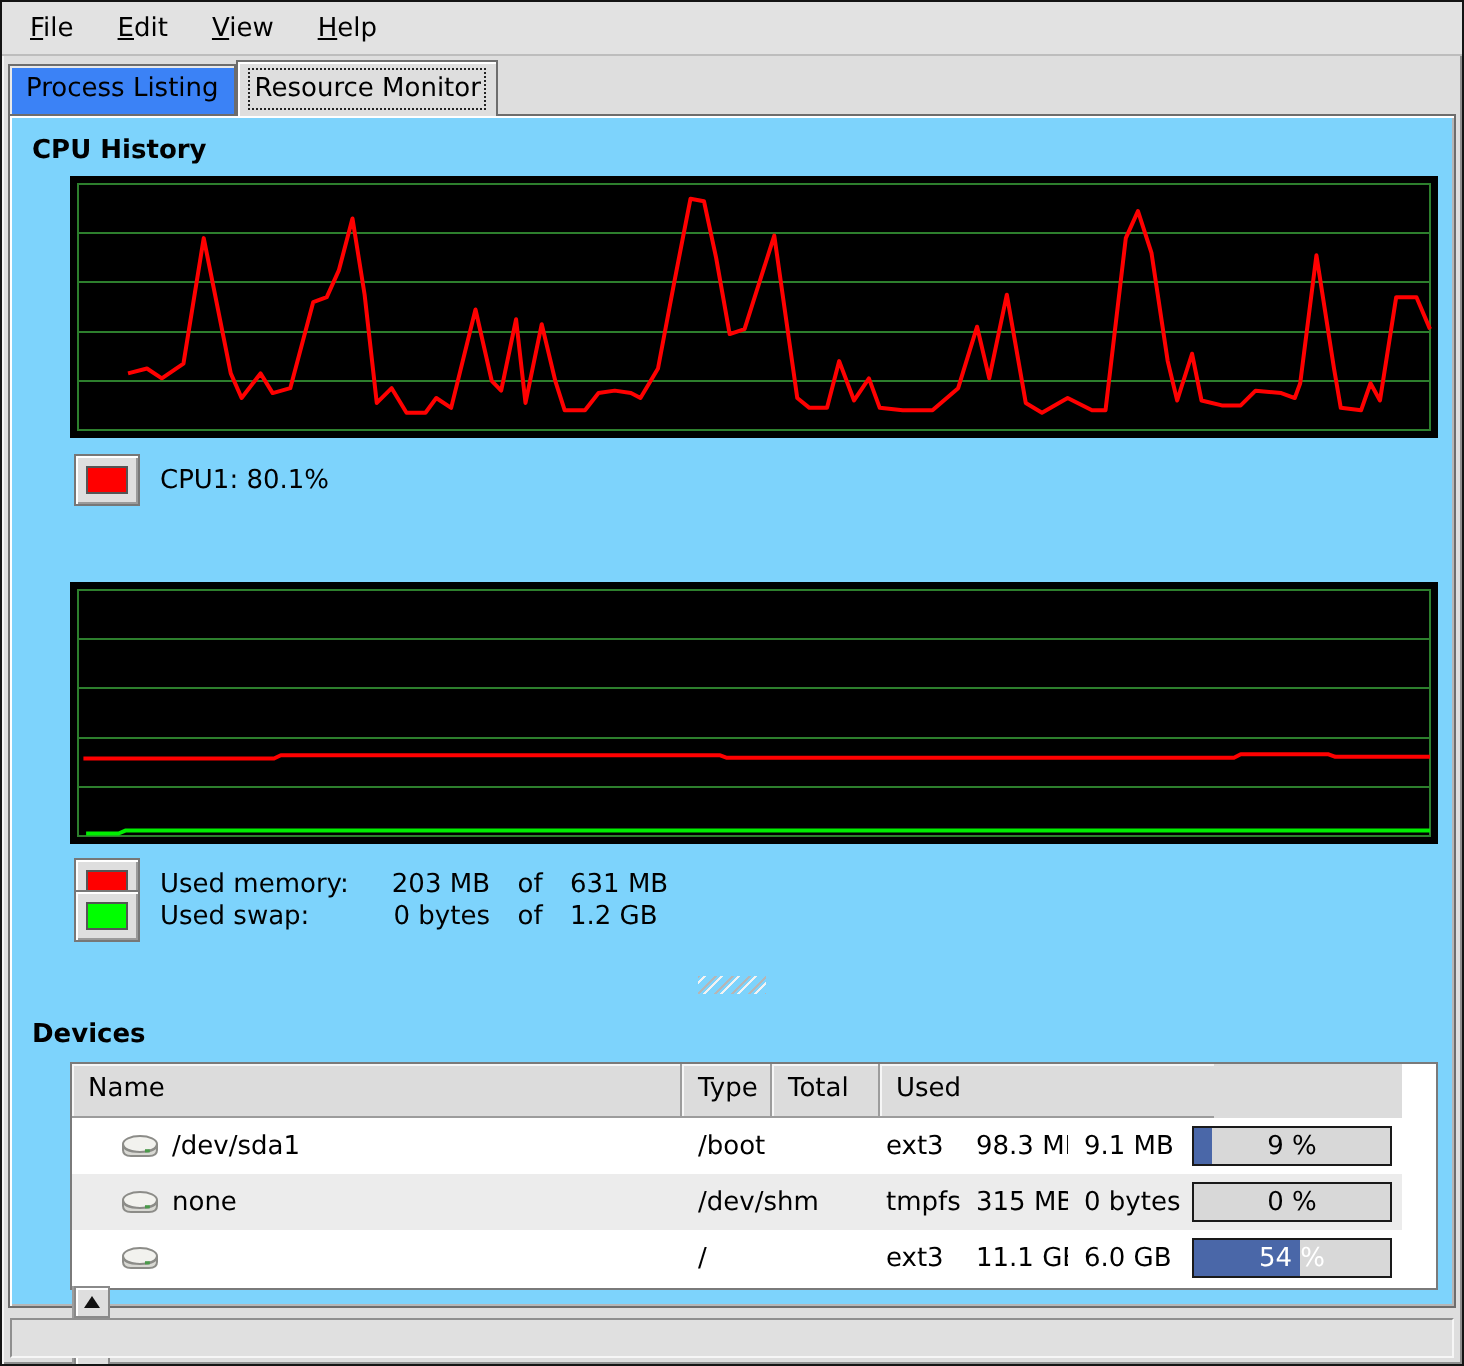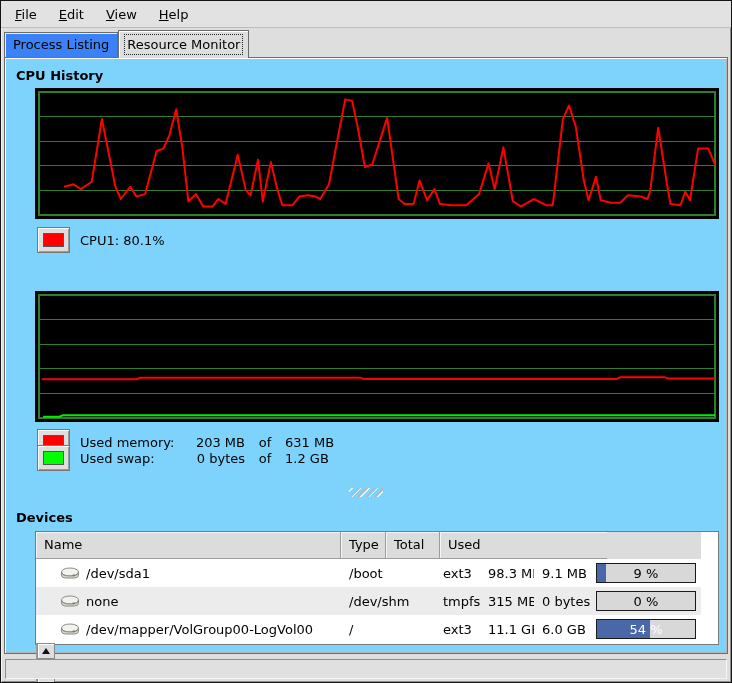--- a/index.html
+++ b/index.html
@@ -209,21 +209,20 @@
           </div>
         </div>
 
         <div class="tr">
           <div class="td c-name name-cell">
             <svg class="disk-icon" viewBox="0 0 20 14">
               <ellipse cx="10" cy="6" rx="8.5" ry="4" fill="#f2f2ee" stroke="#8c8c88" stroke-width="1"></ellipse>
               <path d="M1.5 6 v3 q0 3 4 3 h9 q4 0 4-3 v-3 q0 4-8.5 4 T1.5 6 Z" fill="#d9d9d4" stroke="#8c8c88" stroke-width="1"></path>
               <rect x="12.5" y="8.6" width="2.4" height="1.6" fill="#4a9a4a"></rect>
             </svg>
-            <span>/dev/mapper/VolGroup00-LogVol00</span>
           </div>
           <div class="td c-dir">/</div>
           <div class="td c-type">ext3</div>
           <div class="td c-total">11.1 GB</div>
           <div class="c-used used-cell">
             <span class="used-val">6.0 GB</span>
             <span class="pbar">
               <span class="fill" style="width: 54%;"></span>
               <span class="pct light">54 %</span>
             </span>

